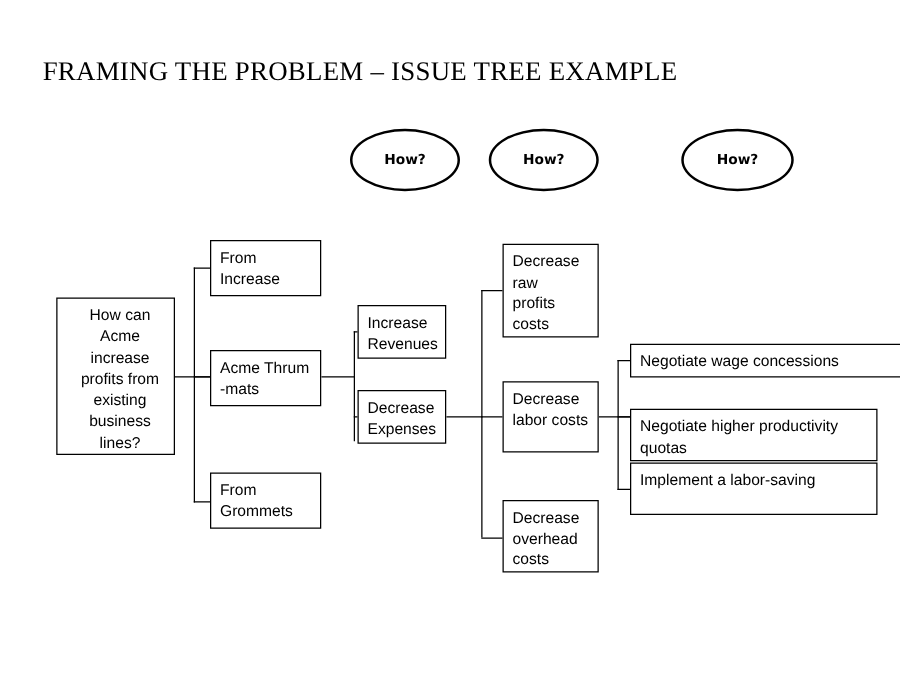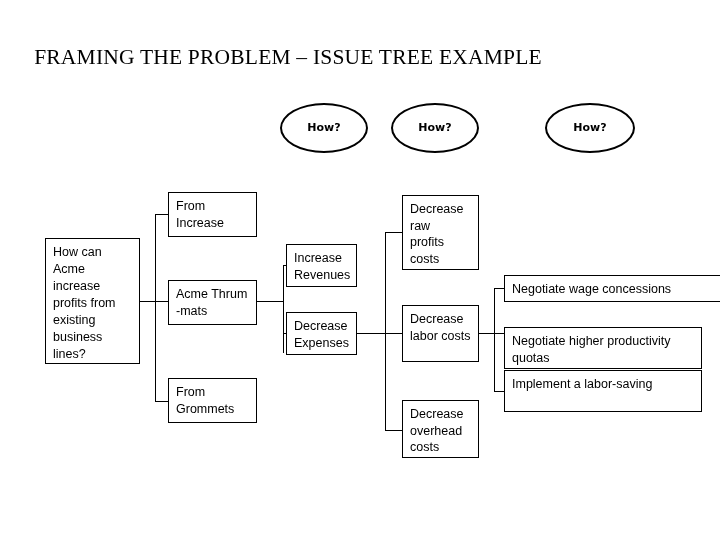--- a/index.html
+++ b/index.html
@@ -108,21 +108,21 @@
   <div class="conn h" style="left:385px; top:232px; width:18px; height:1px;"></div>
   <div class="conn h" style="left:385px; top:333px; width:18px; height:1px;"></div>
   <div class="conn h" style="left:385px; top:430px; width:18px; height:1px;"></div>
 
   <div class="conn h" style="left:479px; top:333px; width:26px; height:1px;"></div>
   <div class="conn v" style="left:494px; top:288px; width:1px; height:104px;"></div>
   <div class="conn h" style="left:494px; top:288px; width:11px; height:1px;"></div>
   <div class="conn h" style="left:494px; top:333px; width:11px; height:1px;"></div>
   <div class="conn h" style="left:494px; top:391px; width:11px; height:1px;"></div>
 
-  <div class="nbox" style="left:45px; top:238px; width:95px; height:126px; line-height:17px;">
+  <div class="nbox" style="left:45px; top:238px; width:95px; height:126px; line-height:17px;text-align:center;">
     <div>How can</div>
     <div>Acme</div>
     <div>increase</div>
     <div>profits from</div>
     <div>existing</div>
     <div>business</div>
     <div>lines?</div>
   </div>
 
   <div class="nbox" style="left:168px; top:192px; width:89px; height:45px;">

